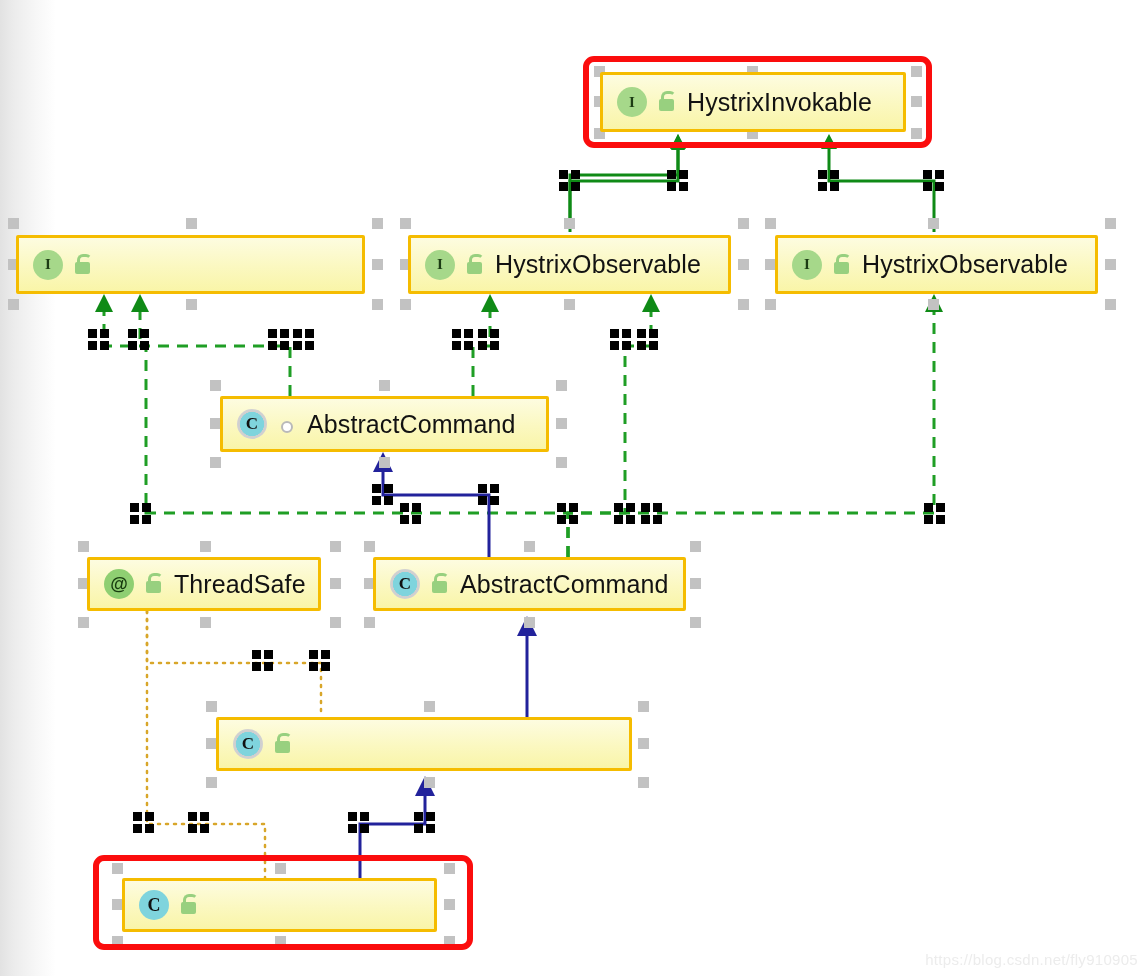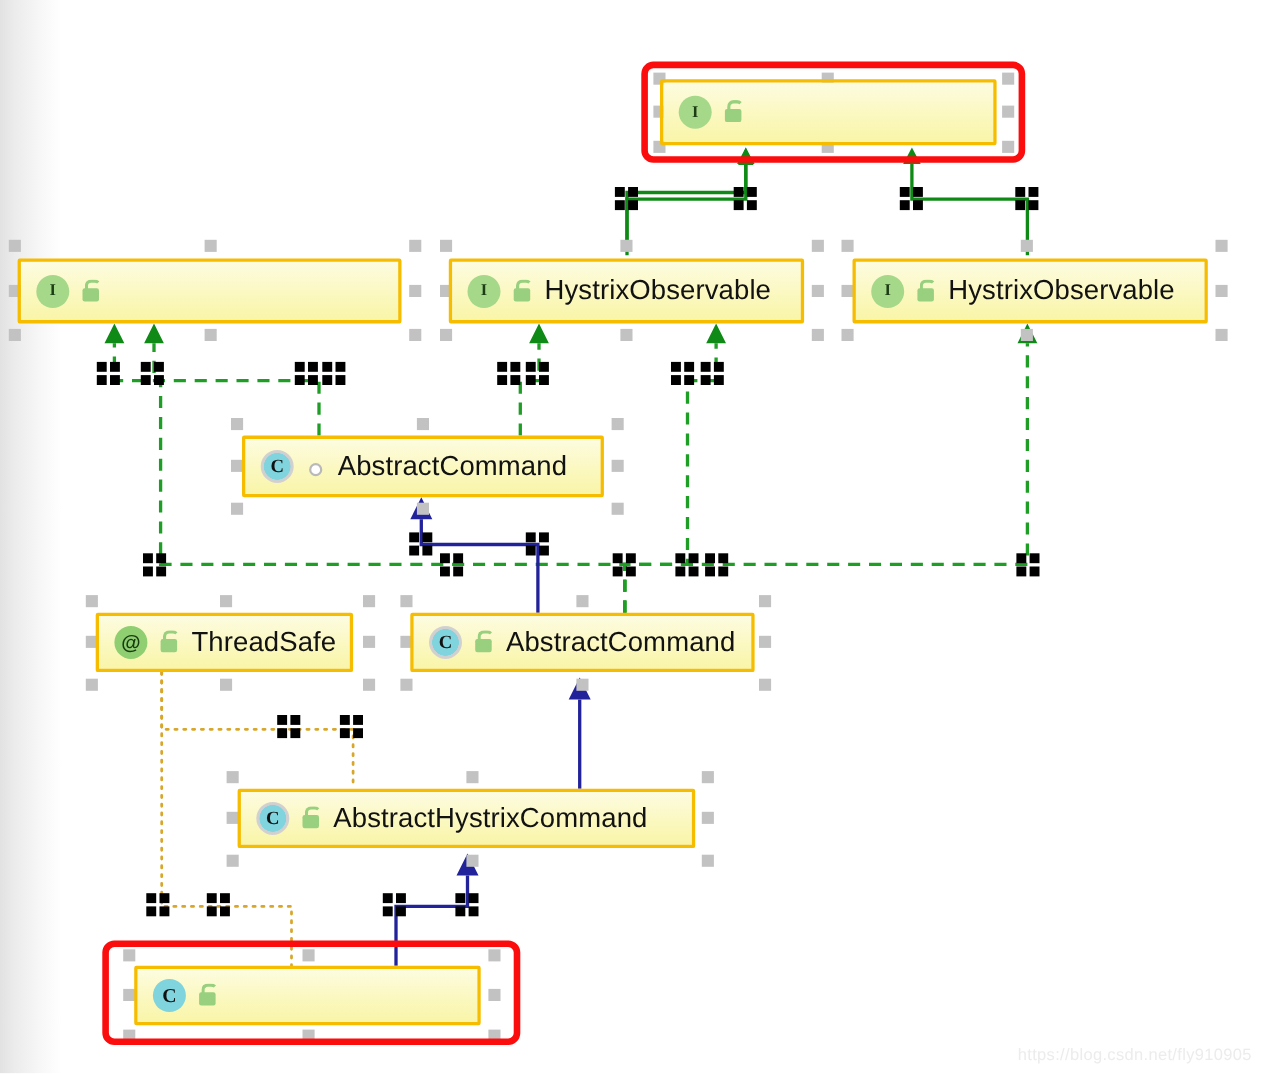--- a/index.html
+++ b/index.html
@@ -411,20 +411,21 @@
   <div class="handle" style="left:112px;top:936px"></div>
   <div class="handle" style="left:275px;top:936px"></div>
   <div class="handle" style="left:444px;top:936px"></div>
 
   <div class="redring" style="left:583px;top:56px;width:349px;height:92px;"></div>
   <div class="redring" style="left:93px;top:855px;width:380px;height:95px;"></div>
 
   <div class="node" style="left:600px;top:72px;width:306px;height:60px;">
     <span class="stereo iface">I</span>
     <span class="vis lock"></span>
+    <span class="label">HystrixInvokable</span>
   </div>
 
   <div class="node" style="left:16px;top:235px;width:349px;height:59px;">
     <span class="stereo iface">I</span>
     <span class="vis lock"></span>
   </div>
 
   <div class="node" style="left:408px;top:235px;width:323px;height:59px;">
     <span class="stereo iface">I</span>
     <span class="vis lock"></span>
@@ -451,21 +452,20 @@
 
   <div class="node" style="left:373px;top:557px;width:313px;height:54px;">
     <span class="stereo cls">C</span>
     <span class="vis lock"></span>
     <span class="label">AbstractCommand</span>
   </div>
 
   <div class="node" style="left:216px;top:717px;width:416px;height:54px;">
     <span class="stereo cls">C</span>
     <span class="vis lock"></span>
-    <span class="label">AbstractHystrixCommand</span>
   </div>
 
   <div class="node" style="left:122px;top:878px;width:315px;height:54px;">
     <span class="stereo cls-plain">C</span>
     <span class="vis lock"></span>
   </div>
 
   <div id="watermark">https://blog.csdn.net/fly910905</div>
 </div>
 

